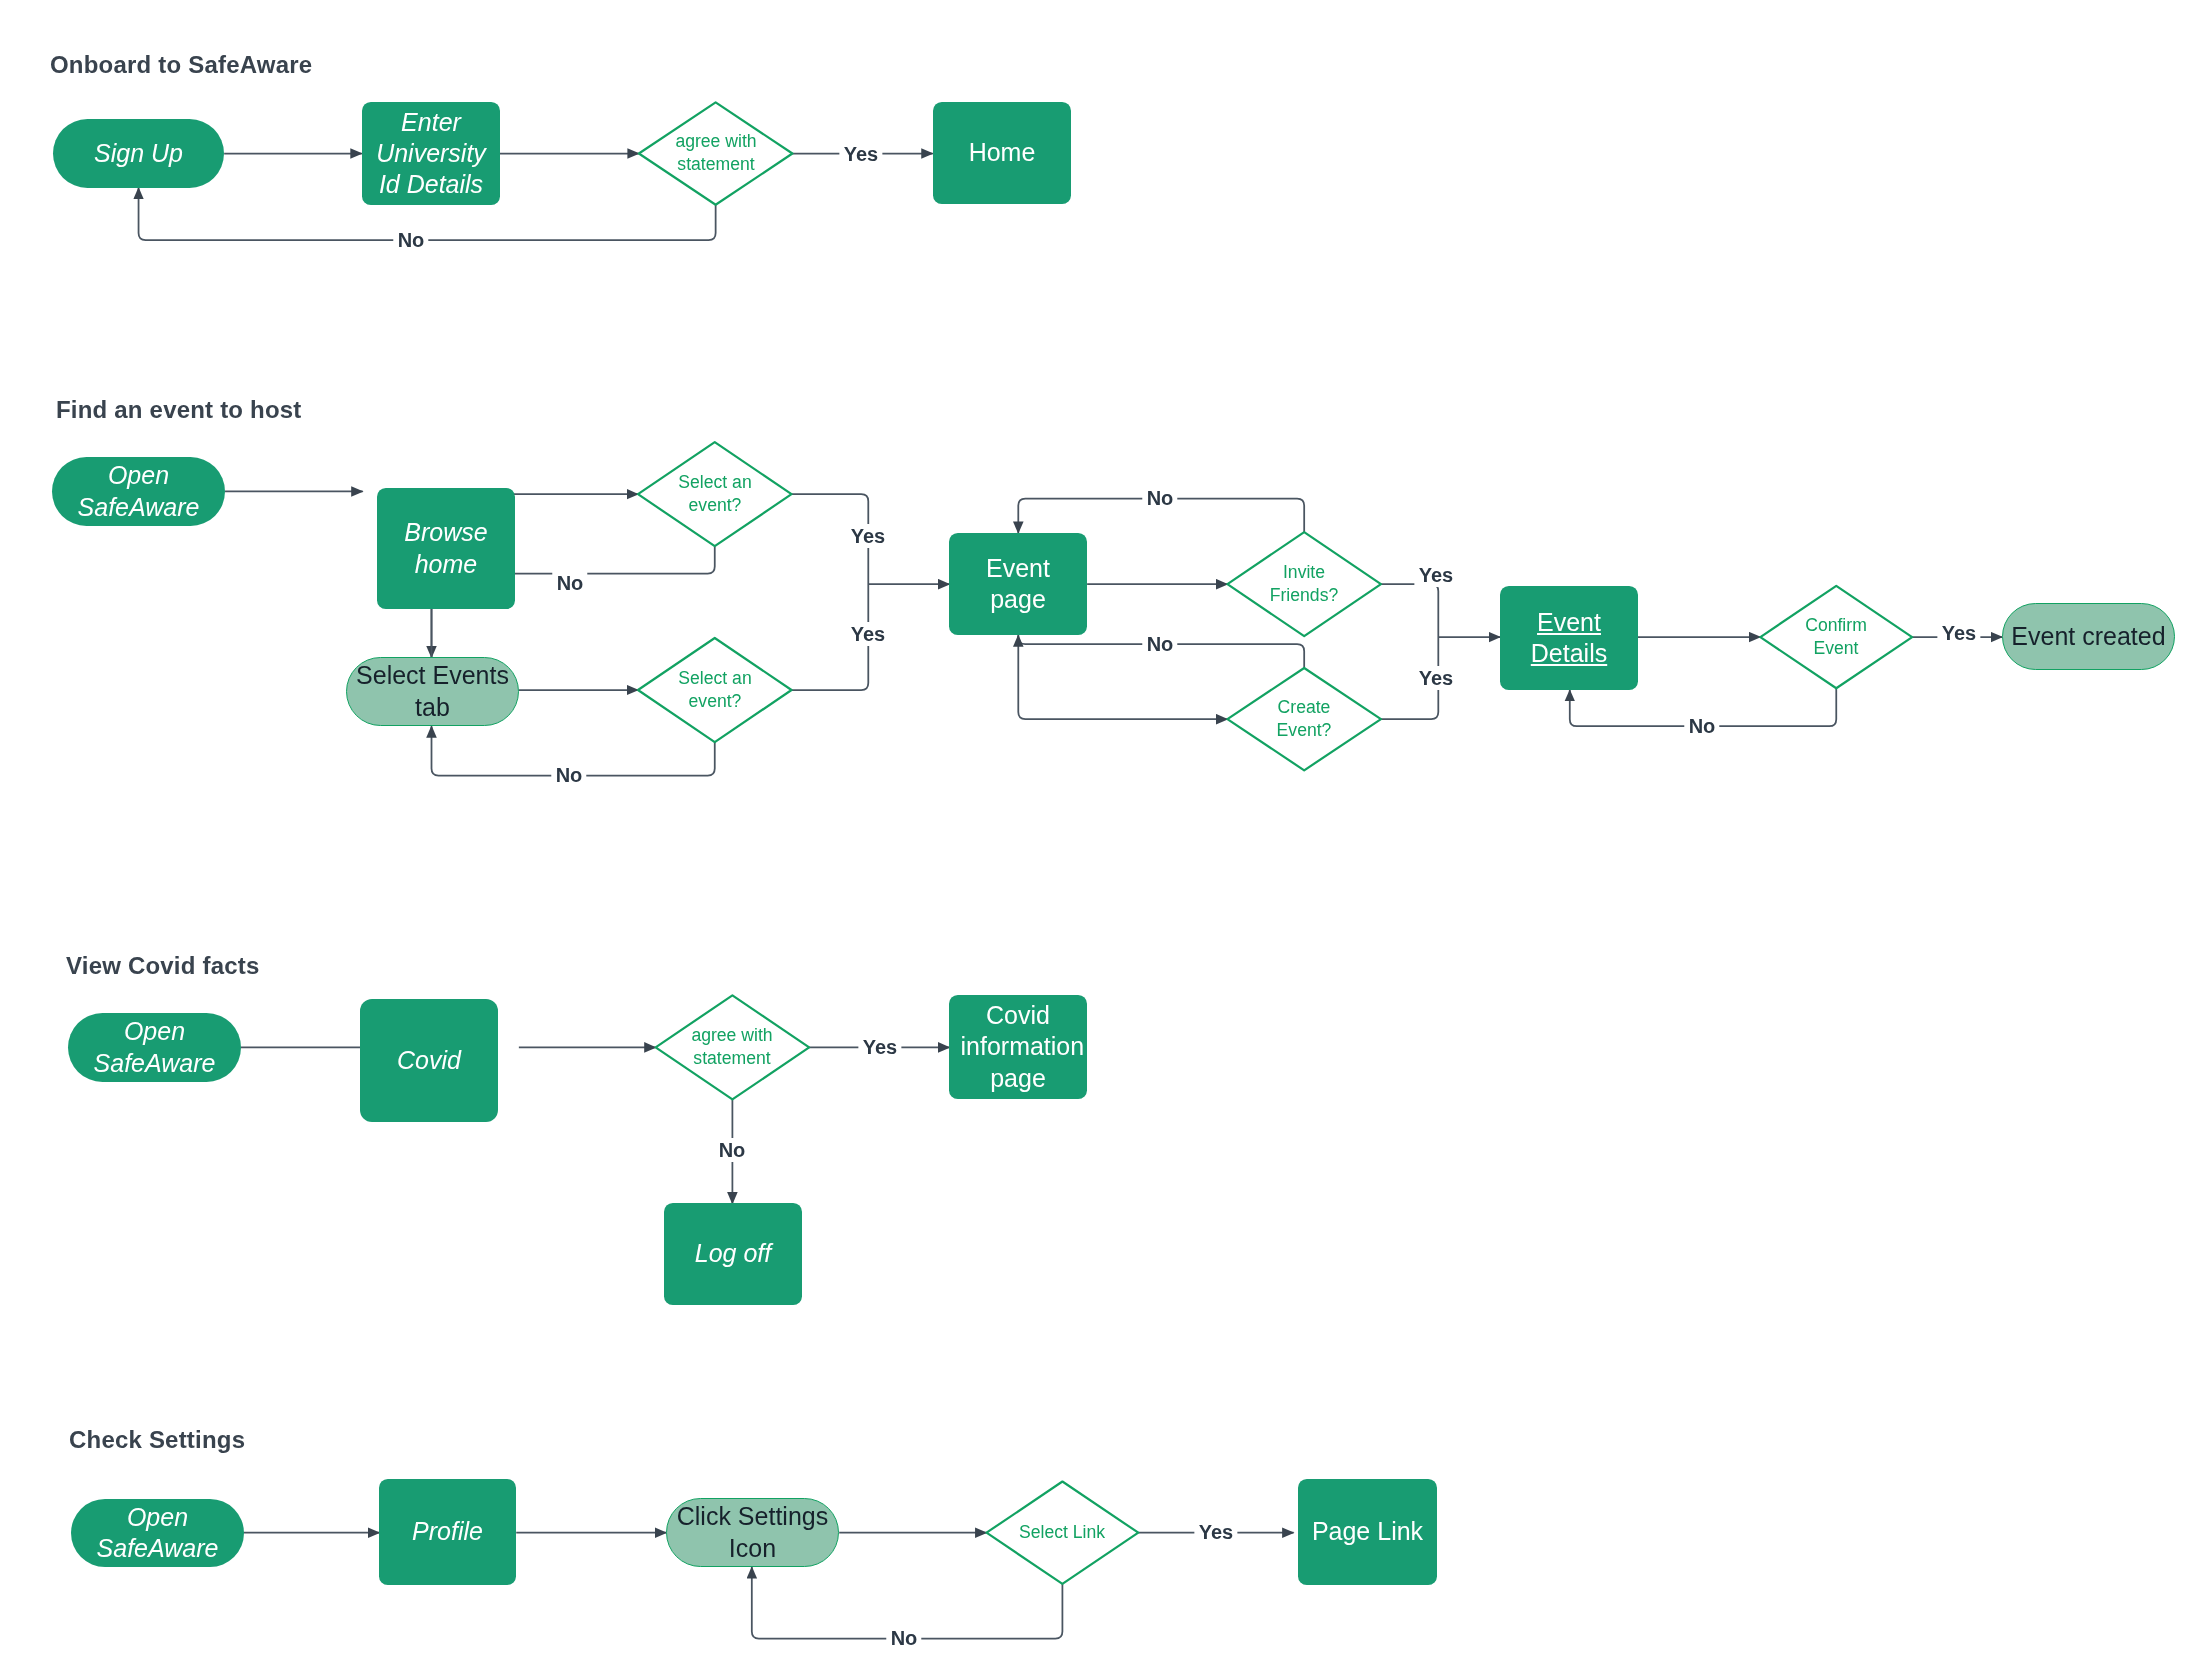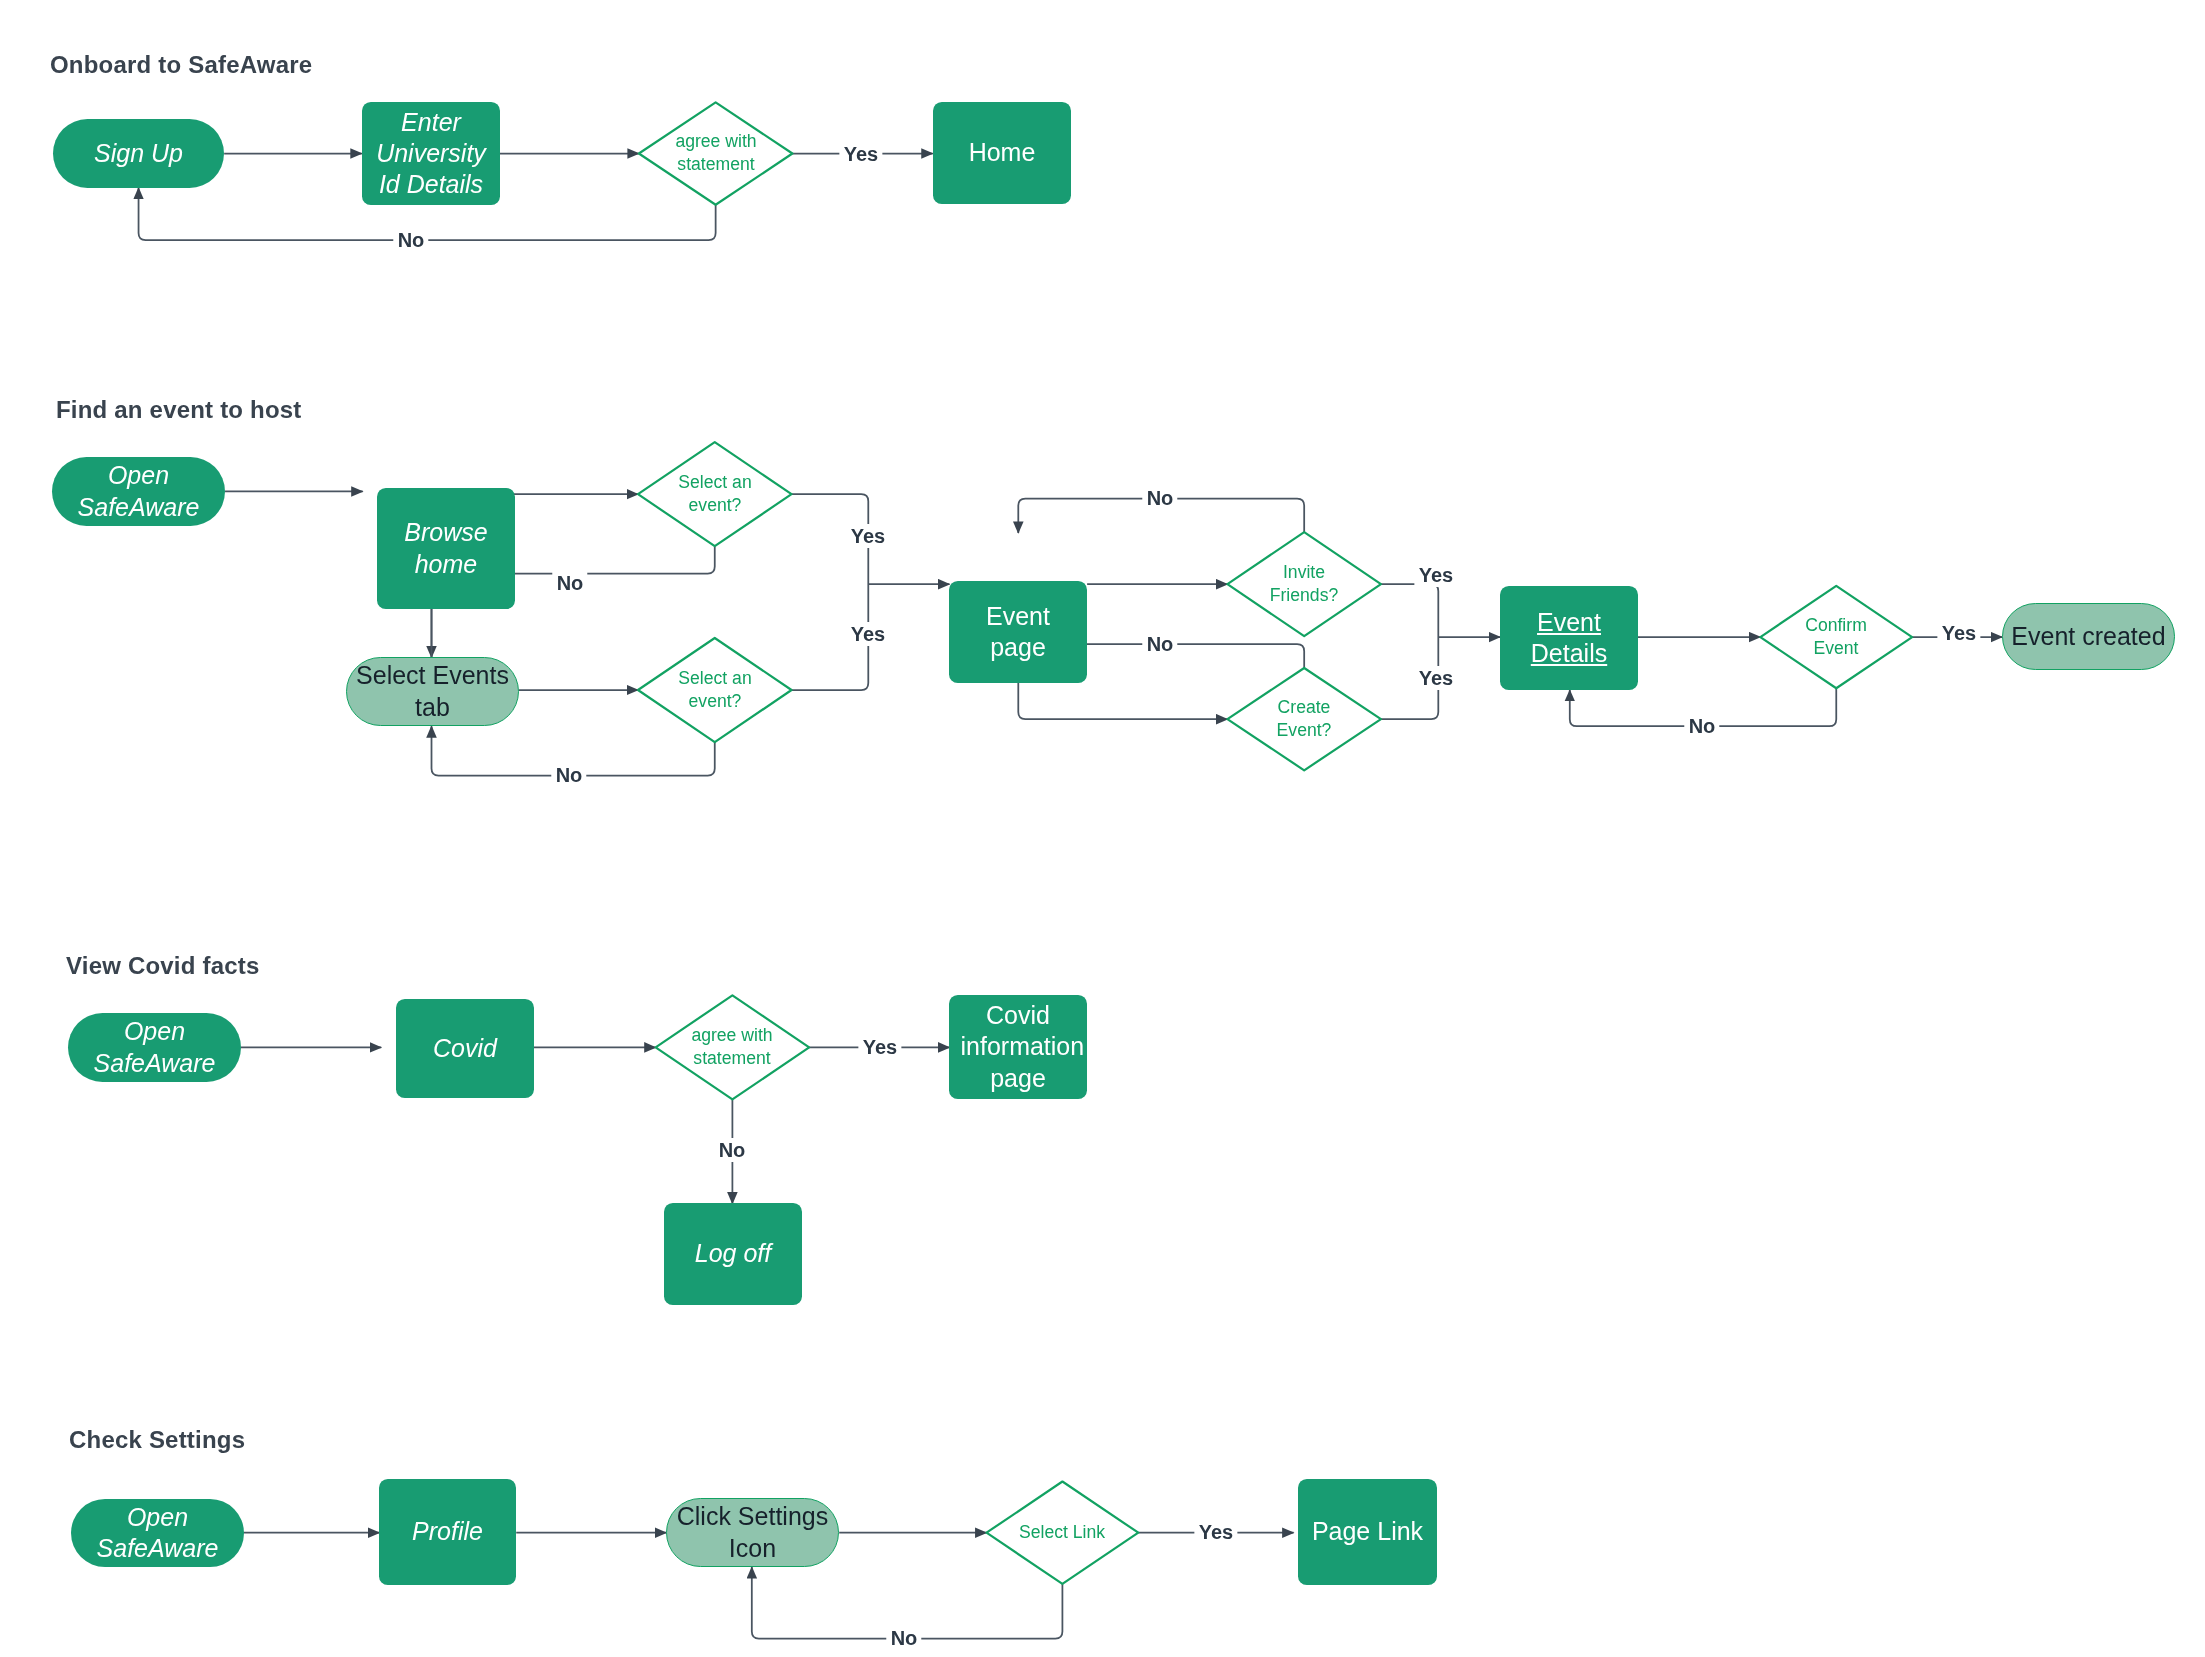--- a/index.html
+++ b/index.html
@@ -129,21 +129,21 @@
   </div>
   <div class="diamond-label" style="left:638px; top:442px; width:154px; height:104px;">
     <span style="width:106px;">Select an event?</span>
   </div>
   <div class="node pill-light" style="left:346px; top:657px; width:173px; height:69px;">
     <span>Select Events tab</span>
   </div>
   <div class="diamond-label" style="left:638px; top:638px; width:154px; height:104px;">
     <span style="width:106px;">Select an event?</span>
   </div>
-  <div class="node box" style="left:949px; top:533px; width:138px; height:102px;margin-top:48px;">
+  <div class="node box" style="left:949px; top:533px; width:138px; height:102px;">
     <span>Event page</span>
   </div>
   <div class="diamond-label" style="left:1227px; top:668px; width:154px; height:102px;">
     <span style="width:97px;">Create Event?</span>
   </div>
   <div class="diamond-label" style="left:1227px; top:532px; width:154px; height:104px;">
     <span style="width:97px;">Invite Friends?</span>
   </div>
   <div class="node box" style="left:1500px; top:586px; width:138px; height:104px;text-decoration:underline;">
     <span>Event Details</span>
@@ -161,21 +161,21 @@
   <span class="edge-label" style="left:1160px; top:498px;">No</span>
   <span class="edge-label" style="left:1436px; top:575px;">Yes</span>
   <span class="edge-label" style="left:1160px; top:644px;">No</span>
   <span class="edge-label" style="left:1436px; top:678px;">Yes</span>
   <span class="edge-label" style="left:1959px; top:633px;">Yes</span>
   <span class="edge-label" style="left:1702px; top:726px;">No</span>
 
   <div class="node pill italic" style="left:68px; top:1013px; width:173px; height:69px;">
     <span>Open SafeAware</span>
   </div>
-  <div class="node box italic" style="left:396px; top:999px; width:138px; height:99px;">
+  <div class="node box italic" style="left:360px; top:999px; width:138px; height:123px;border-radius:12px;">
     <span>Covid</span>
   </div>
   <div class="diamond-label" style="left:655px; top:995px; width:154px; height:104px;">
     <span style="width:106px;">agree with statement</span>
   </div>
   <div class="node box" style="left:949px; top:995px; width:138px; height:104px;">
     <span style="width:115px;">Covid information page</span>
   </div>
   <div class="node box italic" style="left:664px; top:1203px; width:138px; height:102px;">
     <span>Log off</span>

